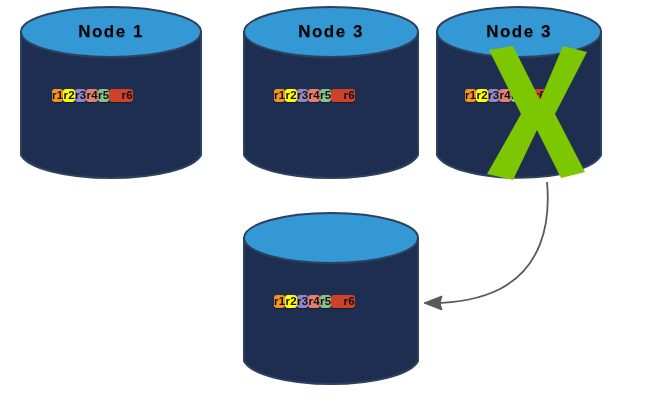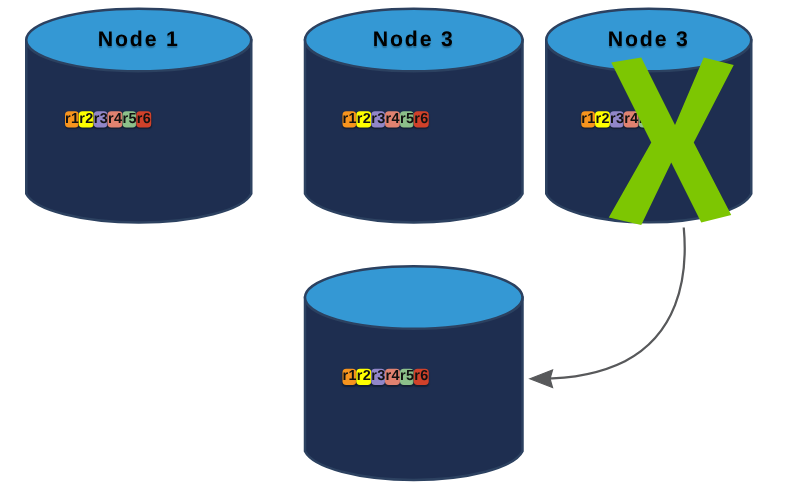--- a/index.html
+++ b/index.html
@@ -51,20 +51,21 @@
     height: 13px;
     margin-bottom: 4px;
     border-radius: 3px;
     box-shadow: 0 1px 1px rgba(0,0,0,0.35);
     display: flex;
     align-items: center;
     justify-content: center;
   }
   .row-bar:last-child {
     margin-bottom: 0;
+    padding-left: 12px;
   }
   .row-label {
     font-size: 11.5px;
     font-weight: bold;
     color: #111111;
     line-height: 1;
     letter-spacing: 0.3px;
   }
   .cross-layer {
     position: absolute;

